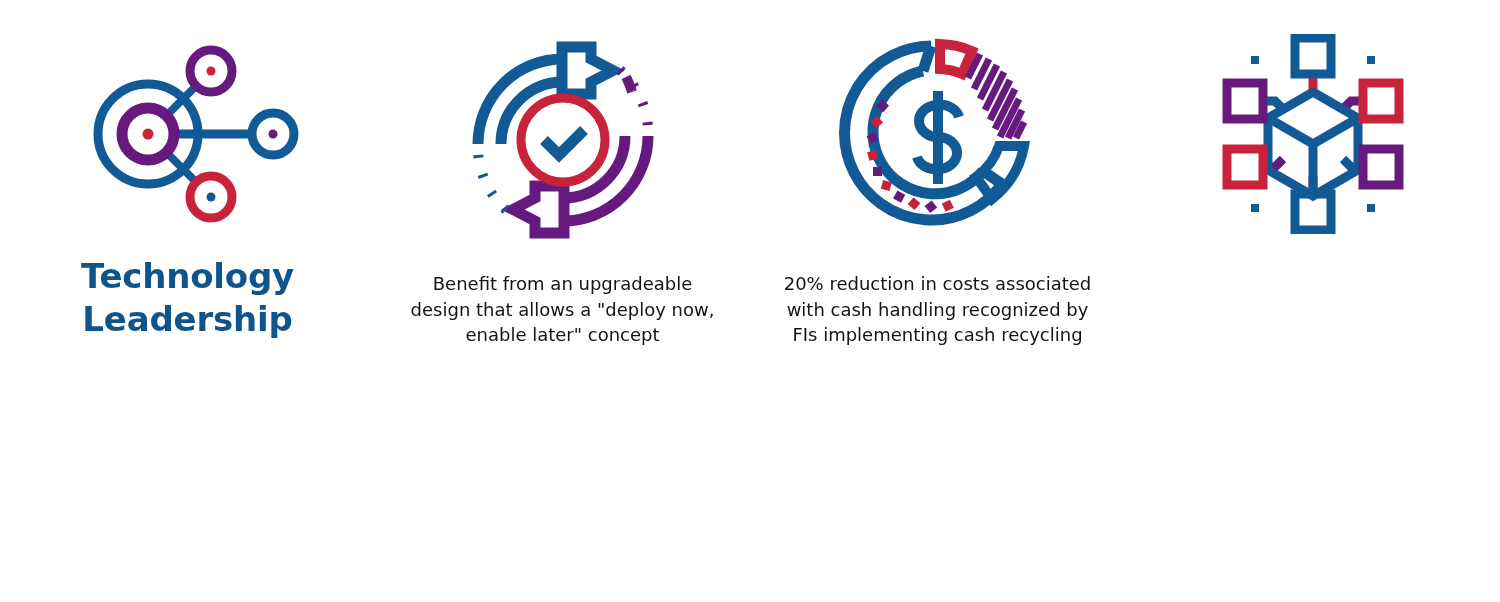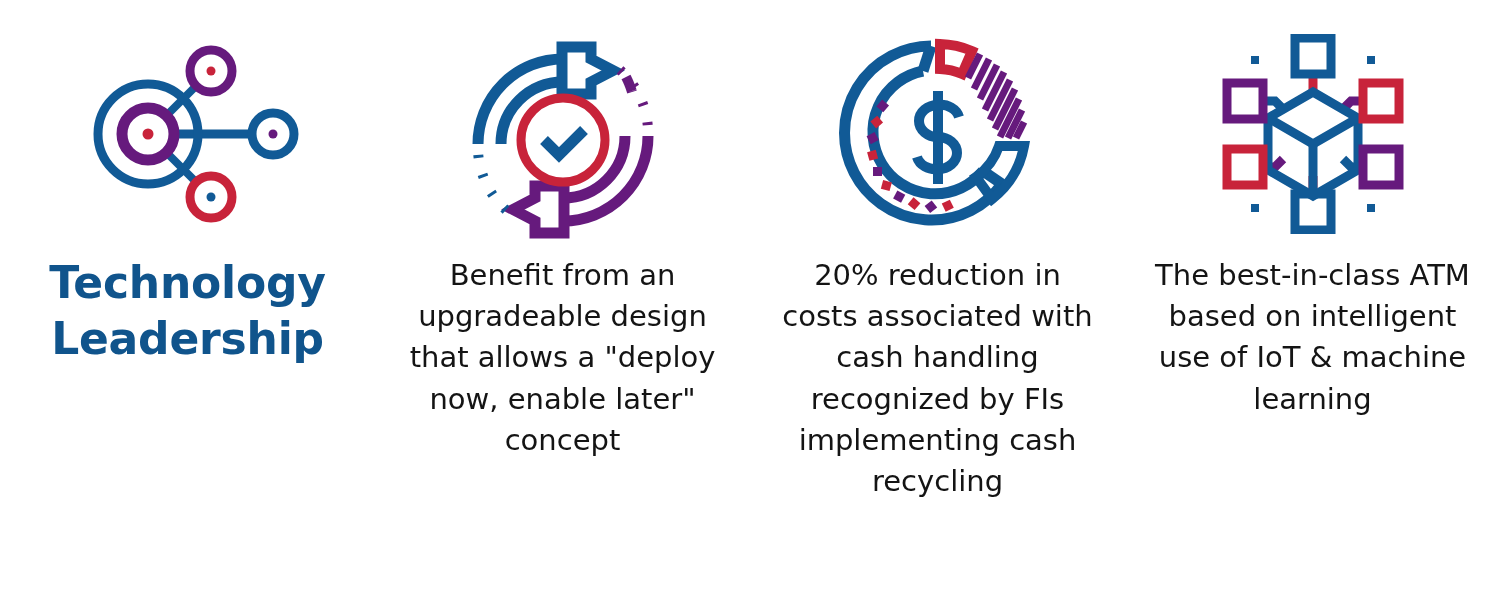--- a/index.html
+++ b/index.html
@@ -34,33 +34,33 @@
     align-items: center;
     justify-content: center;
     padding-top: 12px;
   }
   .icon-wrap svg {
     display: block;
   }
   .feature-title {
     color: #10548c;
     font-weight: 700;
-    font-size: 44px;
+    font-size: 34px;
     line-height: 1.27;
     text-align: center;
     margin: 0 0 0 0;
     letter-spacing: -0.2px;
     font-family: "DejaVu Sans", "Liberation Sans", sans-serif;
   }
   .feature-desc {
     color: #141414;
-    font-size: 29px;
+    font-size: 18px;
     line-height: 1.42;
     text-align: center;
-    margin: 0;
+    margin: 16px;
     font-weight: 400;
     max-width: 330px;
     font-family: "DejaVu Sans", "Liberation Sans", sans-serif;
   }
   .col-1 .feature-desc { max-width: 300px; }
   .col-2 .feature-desc { max-width: 330px; }
   .col-3 .feature-desc { max-width: 320px; }
   .col-4 .feature-desc { max-width: 320px; }
 </style>
 </head>
@@ -200,16 +200,15 @@
         <rect x="14" y="115" width="36" height="36" fill="none" stroke="#c8233a" stroke-width="9"></rect>
 
         <rect x="150" y="115" width="36" height="36" fill="none" stroke="#661a7d" stroke-width="9"></rect>
 
         <rect x="38" y="22" width="8" height="8" fill="#115a96"></rect>
         <rect x="154" y="22" width="8" height="8" fill="#115a96"></rect>
         <rect x="38" y="170" width="8" height="8" fill="#115a96"></rect>
         <rect x="154" y="170" width="8" height="8" fill="#115a96"></rect>
       </svg>
     </div>
-    <p class="feature-desc">The best-in-class ATM based on intelligent use of IoT &amp; machine learning</p>
   </div>
 
 </div>
 
 </body></html>

